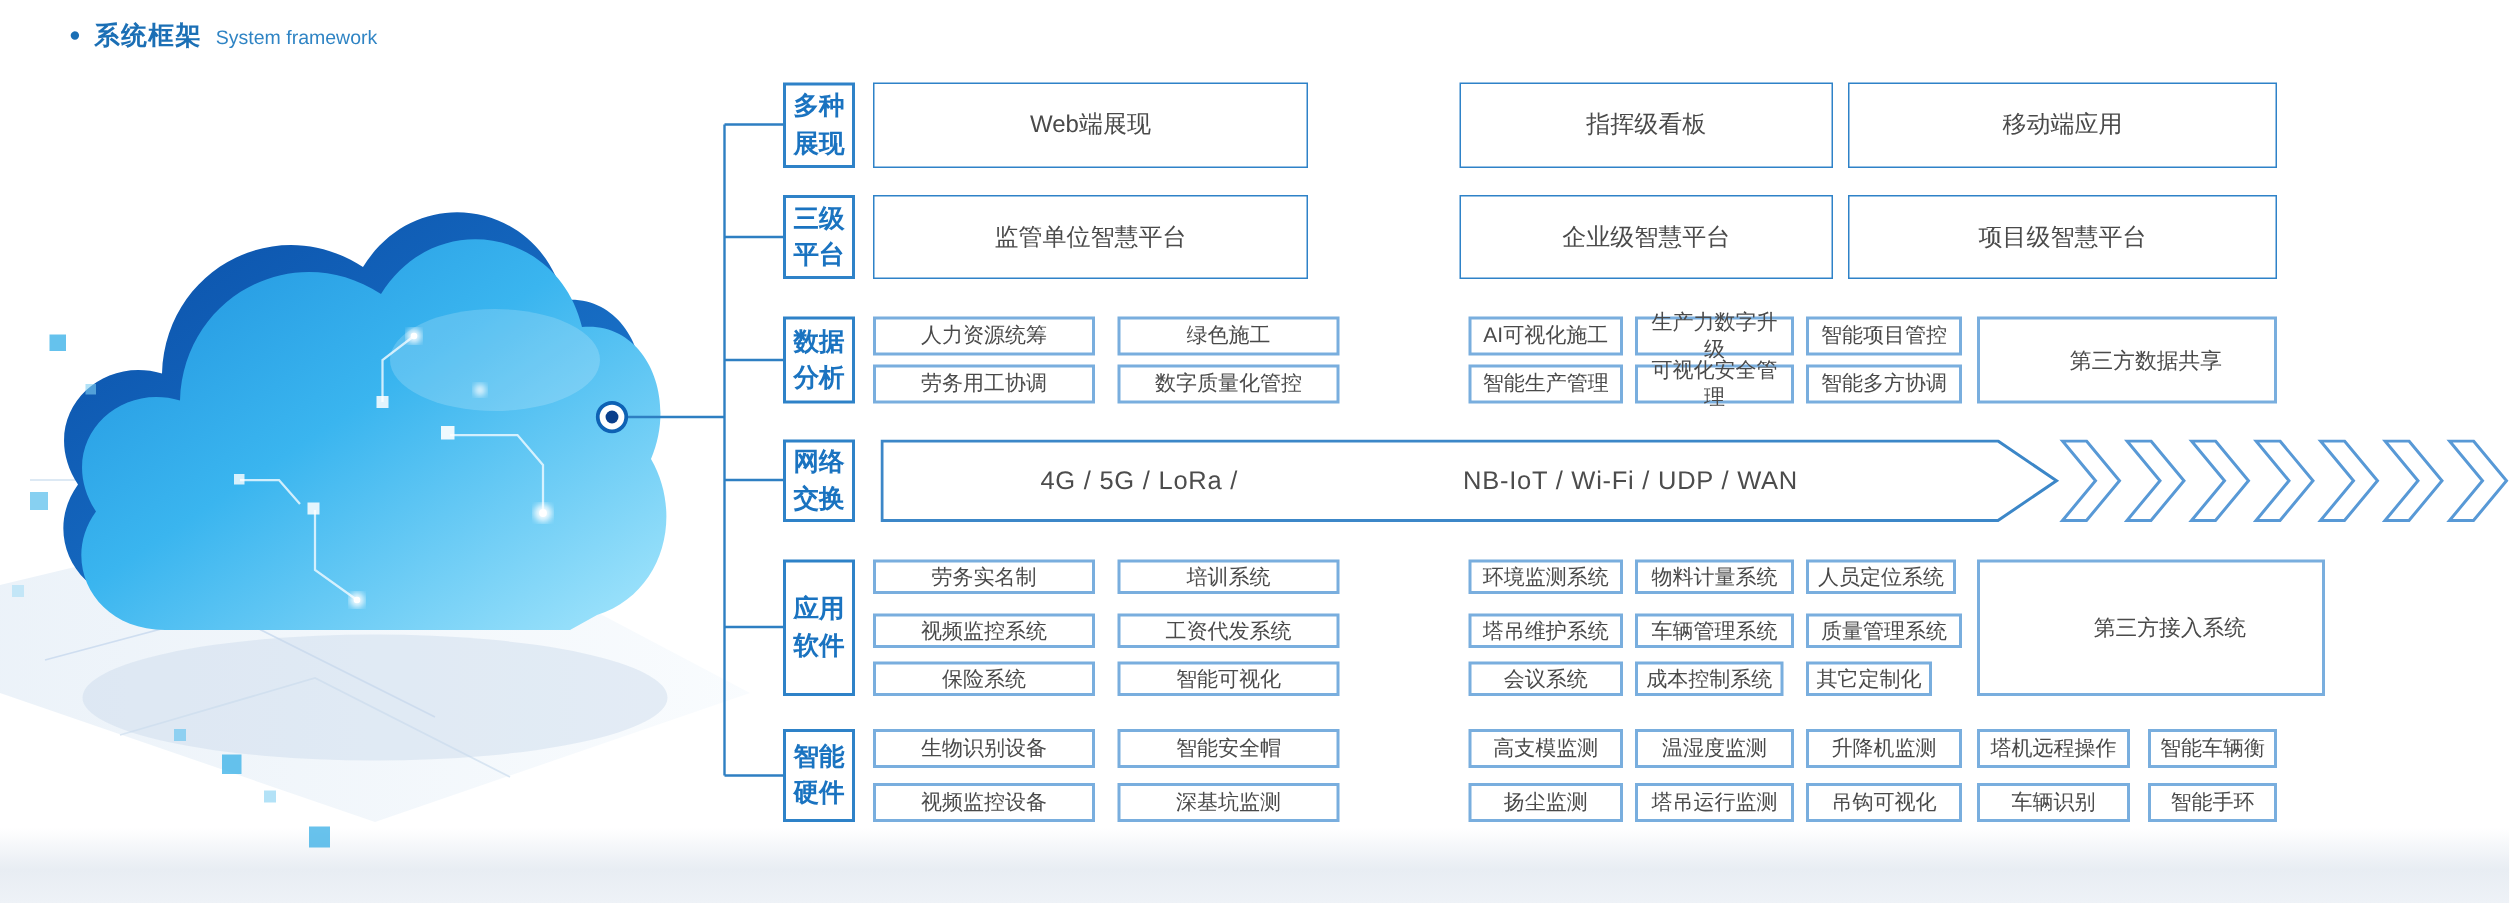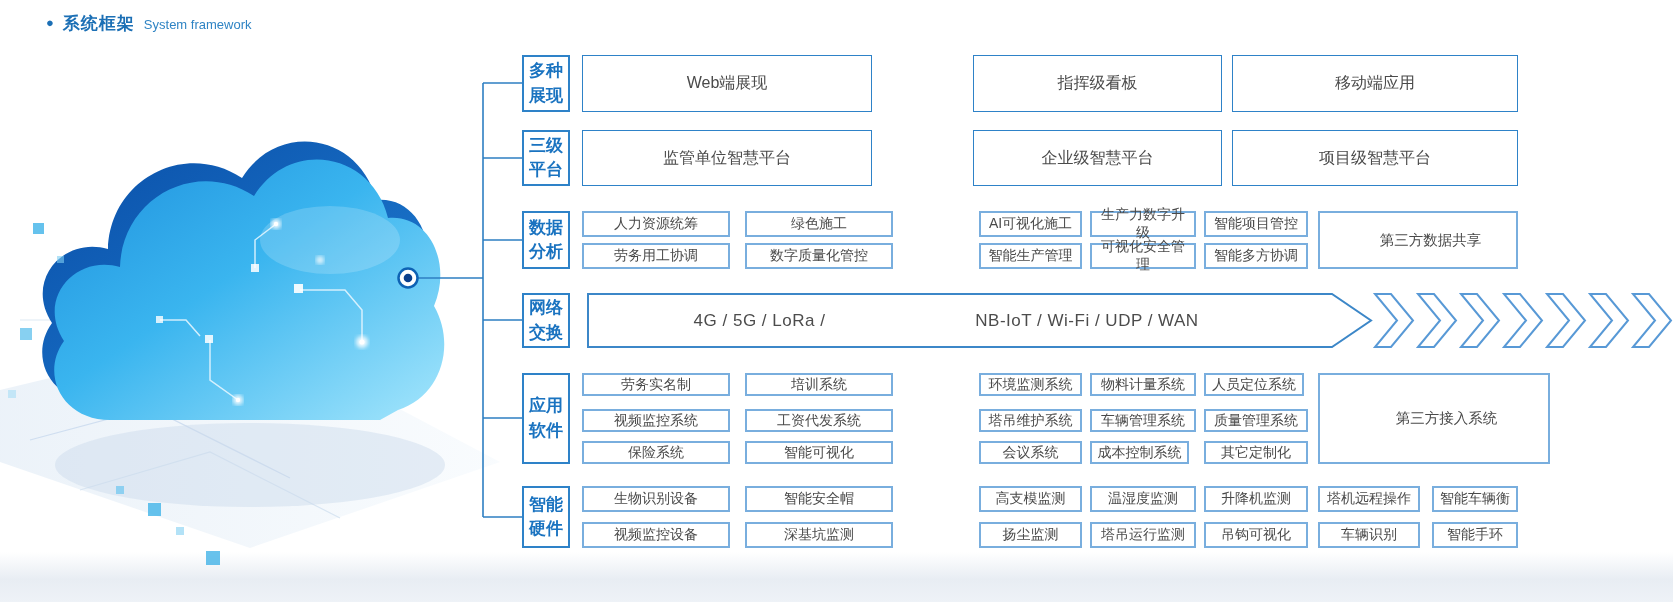--- a/index.html
+++ b/index.html
@@ -172,21 +172,21 @@
   <div class="box small" style="left:1204px;top:373px;width:100px;height:23px">人员定位系统</div>
   <div class="box small" style="left:582px;top:409px;width:148px;height:23px">视频监控系统</div>
   <div class="box small" style="left:745px;top:409px;width:148px;height:23px">工资代发系统</div>
   <div class="box small" style="left:979px;top:409px;width:103px;height:23px">塔吊维护系统</div>
   <div class="box small" style="left:1090px;top:409px;width:106px;height:23px">车辆管理系统</div>
   <div class="box small" style="left:1204px;top:409px;width:104px;height:23px">质量管理系统</div>
   <div class="box small" style="left:582px;top:441px;width:148px;height:23px">保险系统</div>
   <div class="box small" style="left:745px;top:441px;width:148px;height:23px">智能可视化</div>
   <div class="box small" style="left:979px;top:441px;width:103px;height:23px">会议系统</div>
   <div class="box small" style="left:1090px;top:441px;width:99px;height:23px">成本控制系统</div>
-  <div class="box small" style="left:1204px;top:441px;width:104px;height:23px">其它定制化</div>
+  <div class="box small" style="left:1204px;top:441px;width:84px;height:23px">其它定制化</div>
   <div class="box talltp" style="left:1318px;top:373px;width:232px;height:91px">第三方接入系统</div>
 
   <div class="box small" style="left:582px;top:486px;width:148px;height:26px">生物识别设备</div>
   <div class="box small" style="left:745px;top:486px;width:148px;height:26px">智能安全帽</div>
   <div class="box small" style="left:979px;top:486px;width:103px;height:26px">高支模监测</div>
   <div class="box small" style="left:1090px;top:486px;width:106px;height:26px">温湿度监测</div>
   <div class="box small" style="left:1204px;top:486px;width:104px;height:26px">升降机监测</div>
   <div class="box small" style="left:1318px;top:486px;width:102px;height:26px">塔机远程操作</div>
   <div class="box small" style="left:1432px;top:486px;width:86px;height:26px">智能车辆衡</div>
   <div class="box small" style="left:582px;top:522px;width:148px;height:26px">视频监控设备</div>

